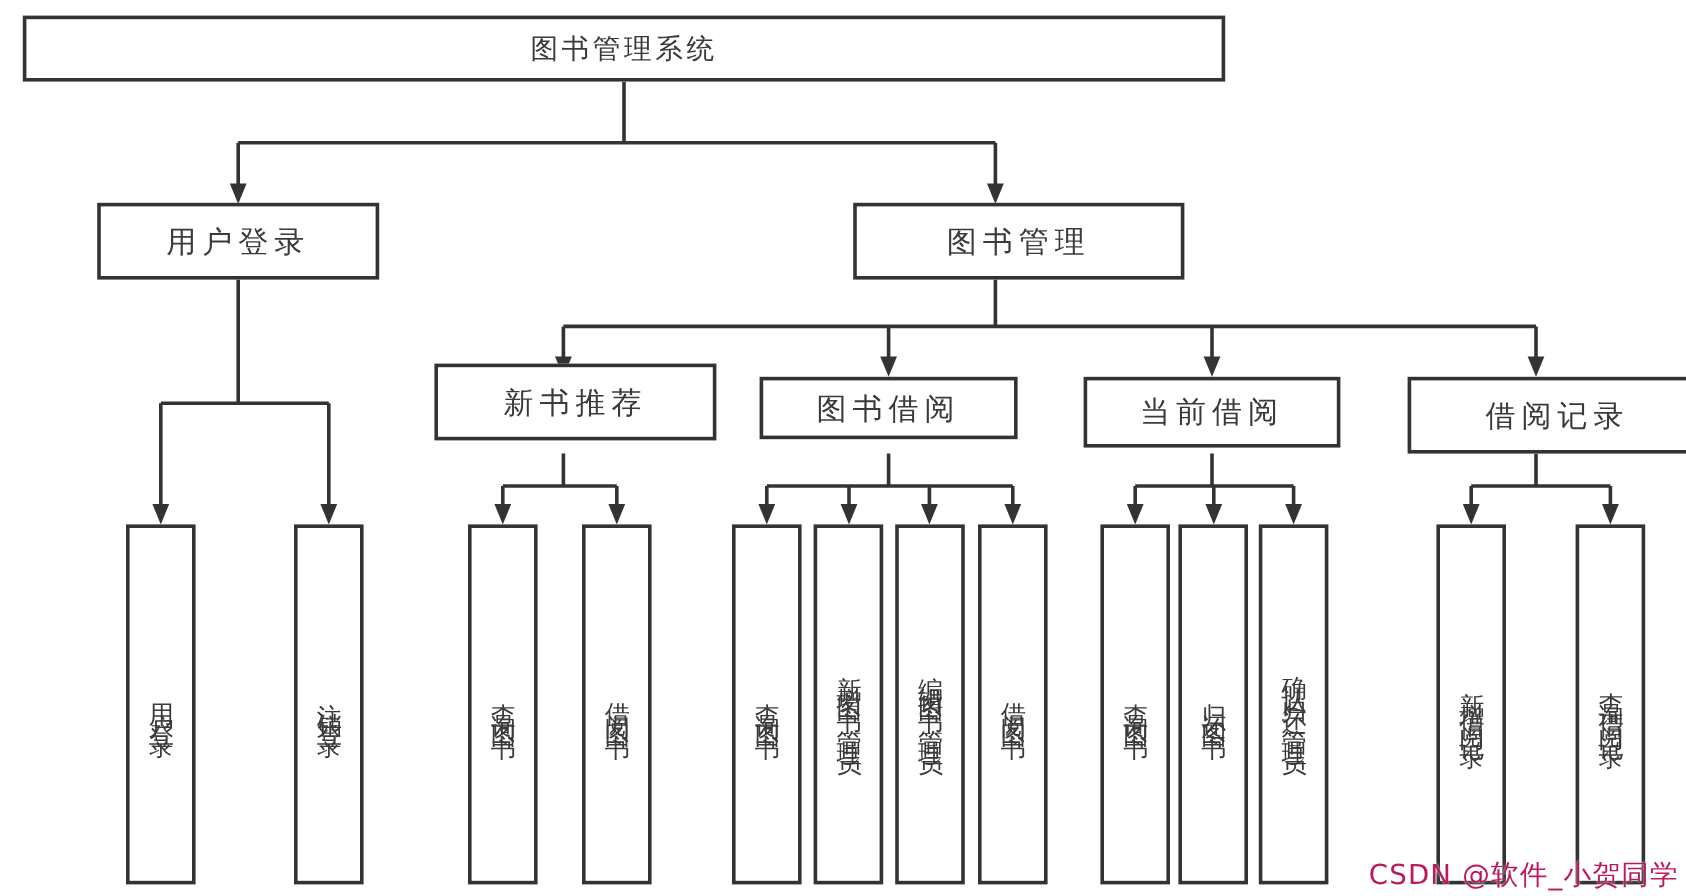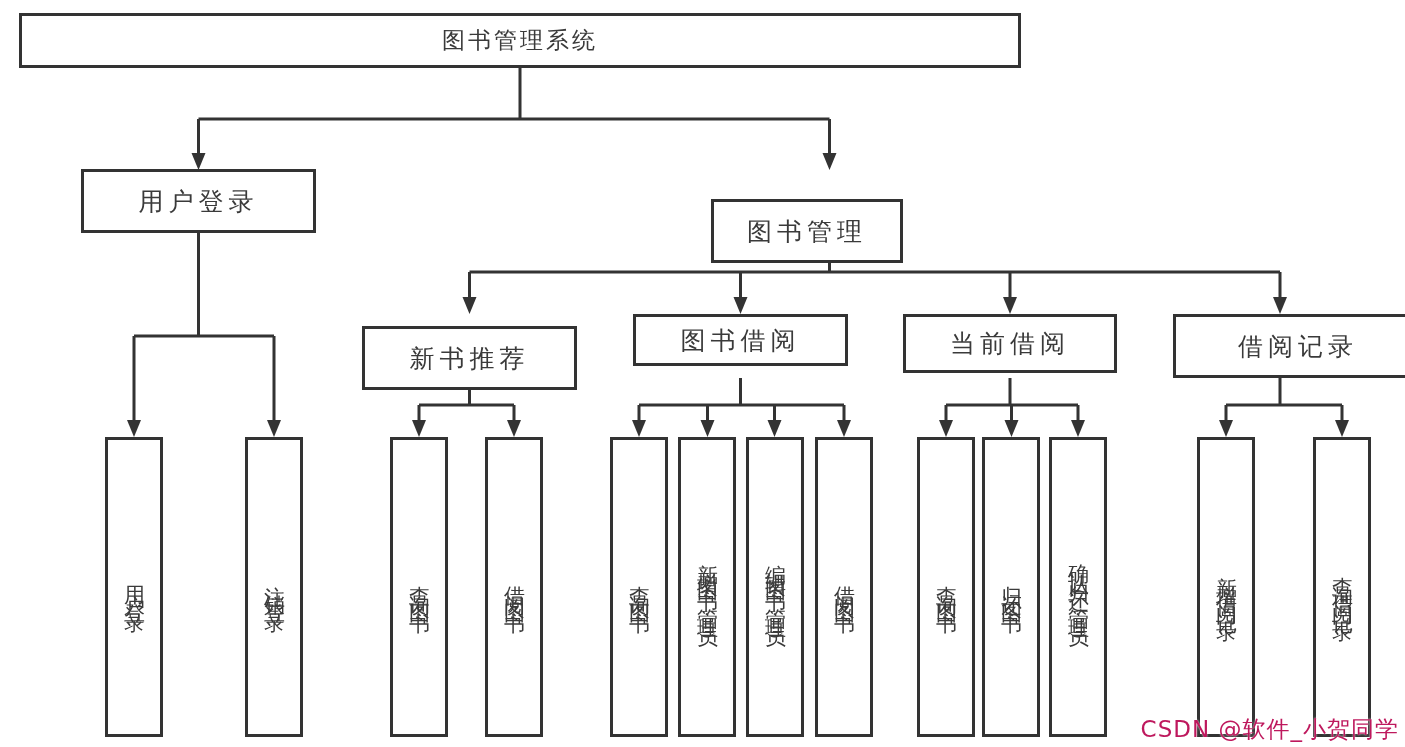--- a/index.html
+++ b/index.html
@@ -61,23 +61,23 @@
         <polygon points="1004.5,420 1018.5,420 1011.5,437" fill="#333333"></polygon>
         <polygon points="1071,420 1085,420 1078,437" fill="#333333"></polygon>
         <polygon points="1219,420 1233,420 1226,437" fill="#333333"></polygon>
         <polygon points="1335,420 1349,420 1342,437" fill="#333333"></polygon>
       </g>
   </svg>
 
   <div class="hbox" style="left:19px;top:13px;width:1002px;height:55px;font-size:23px;letter-spacing:3px;">图书管理系统</div>
 
   <div class="hbox" style="left:81px;top:169px;width:235px;height:64px;">用户登录</div>
-  <div class="hbox" style="left:711px;top:169px;width:192px;height:64px;margin-top:30px;">图书管理</div>
+  <div class="hbox" style="left:711px;top:169px;width:276px;height:64px;">图书管理</div>
 
-  <div class="hbox" style="left:362px;top:326px;width:215px;height:64px;">新书推荐</div>
+  <div class="hbox" style="left:362px;top:303px;width:235px;height:64px;">新书推荐</div>
   <div class="hbox" style="left:633px;top:314px;width:215px;height:52px;">图书借阅</div>
   <div class="hbox" style="left:903px;top:314px;width:214px;height:59px;">当前借阅</div>
   <div class="hbox" style="left:1173px;top:314px;width:250px;height:64px;">借阅记录</div>
 
   <div class="leaf" style="left:105px;">
     <span class="vtext">用户登录</span>
   </div>
   <div class="leaf" style="left:245px;">
     <span class="vtext">注销登录</span>
   </div>

